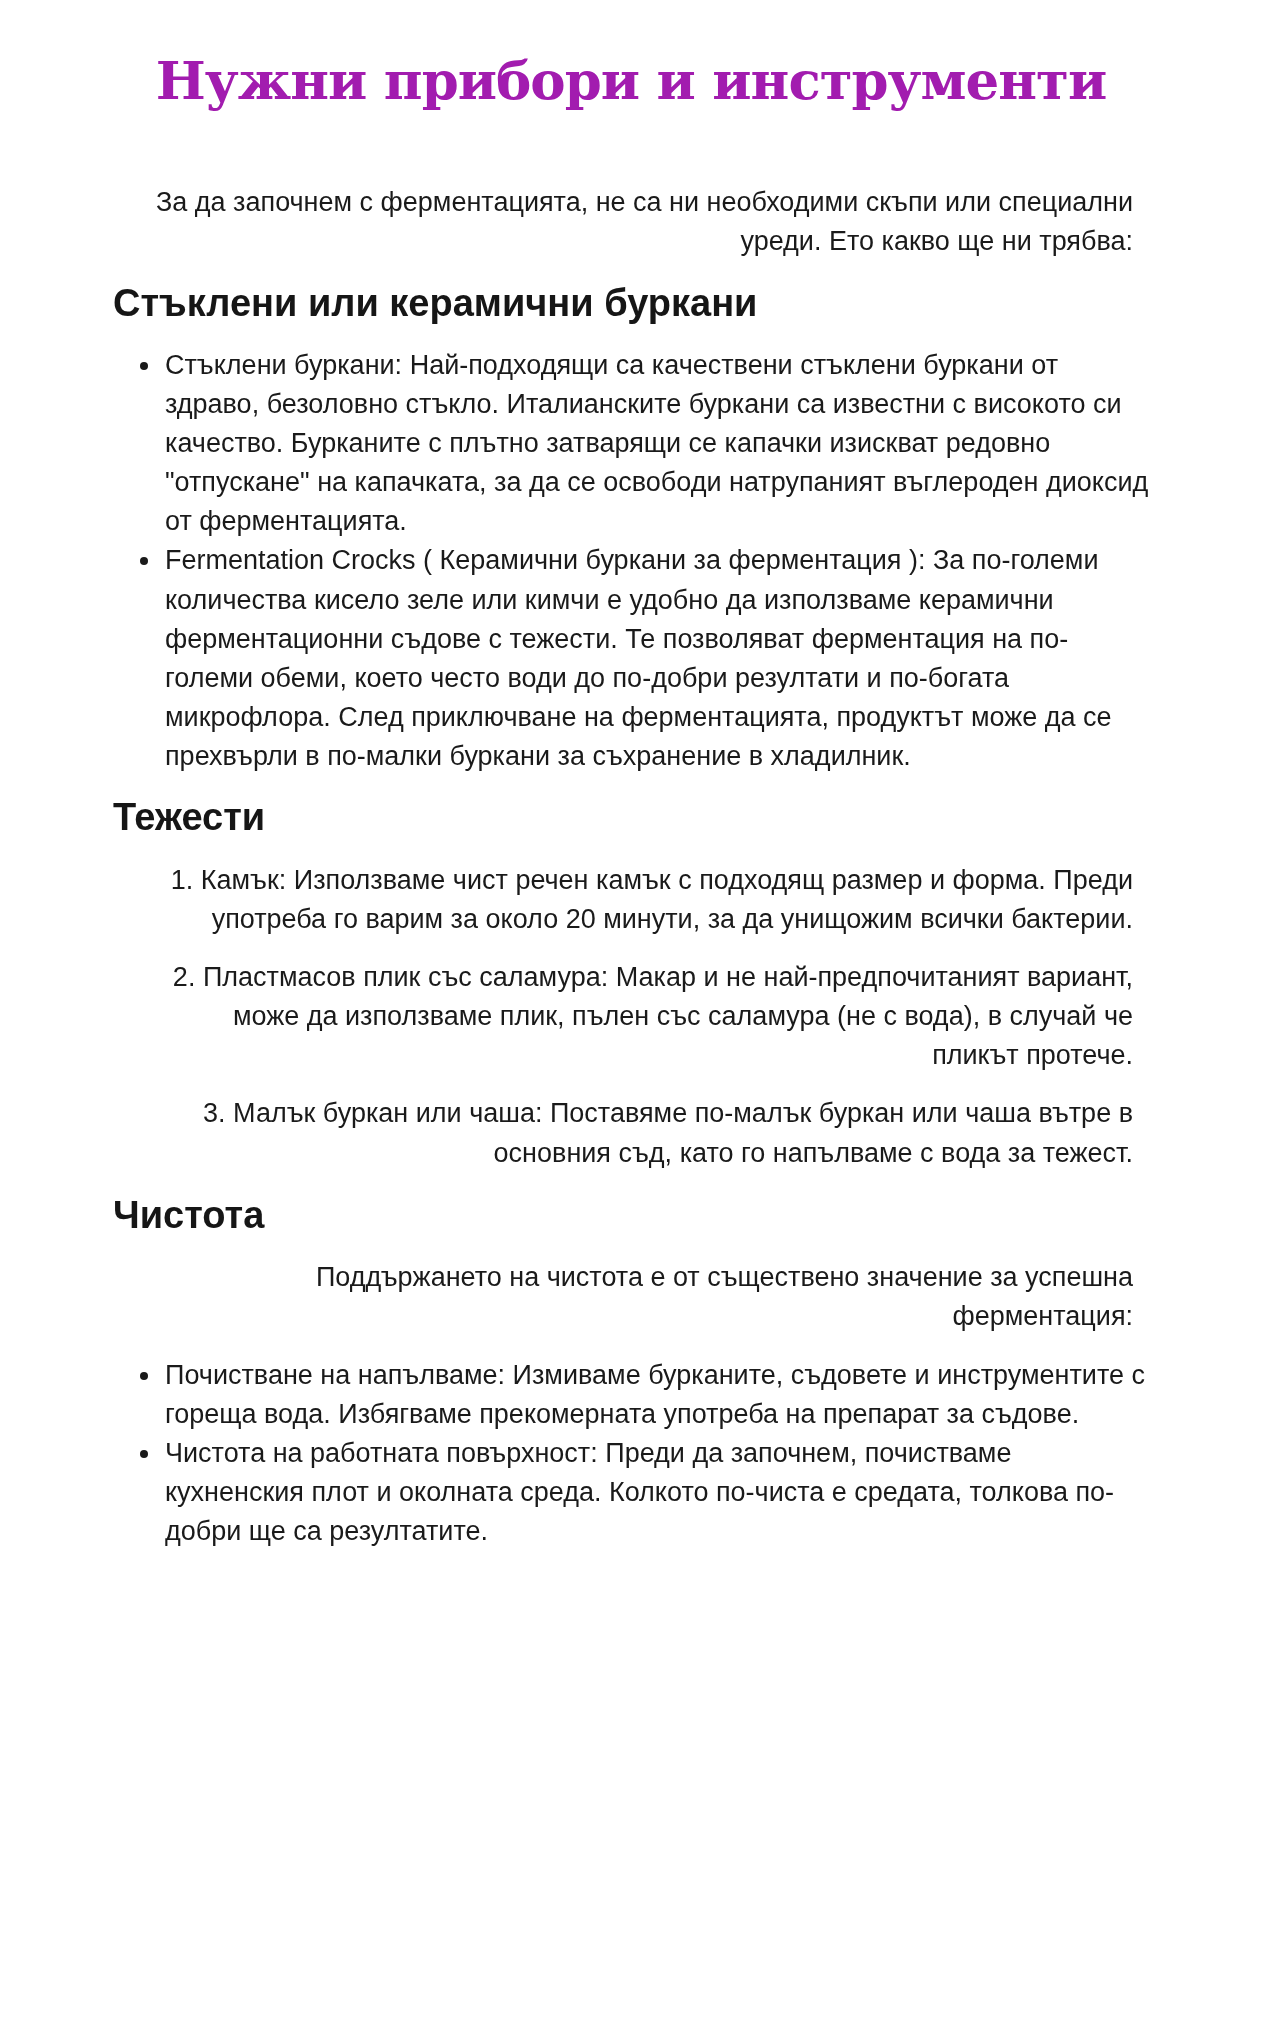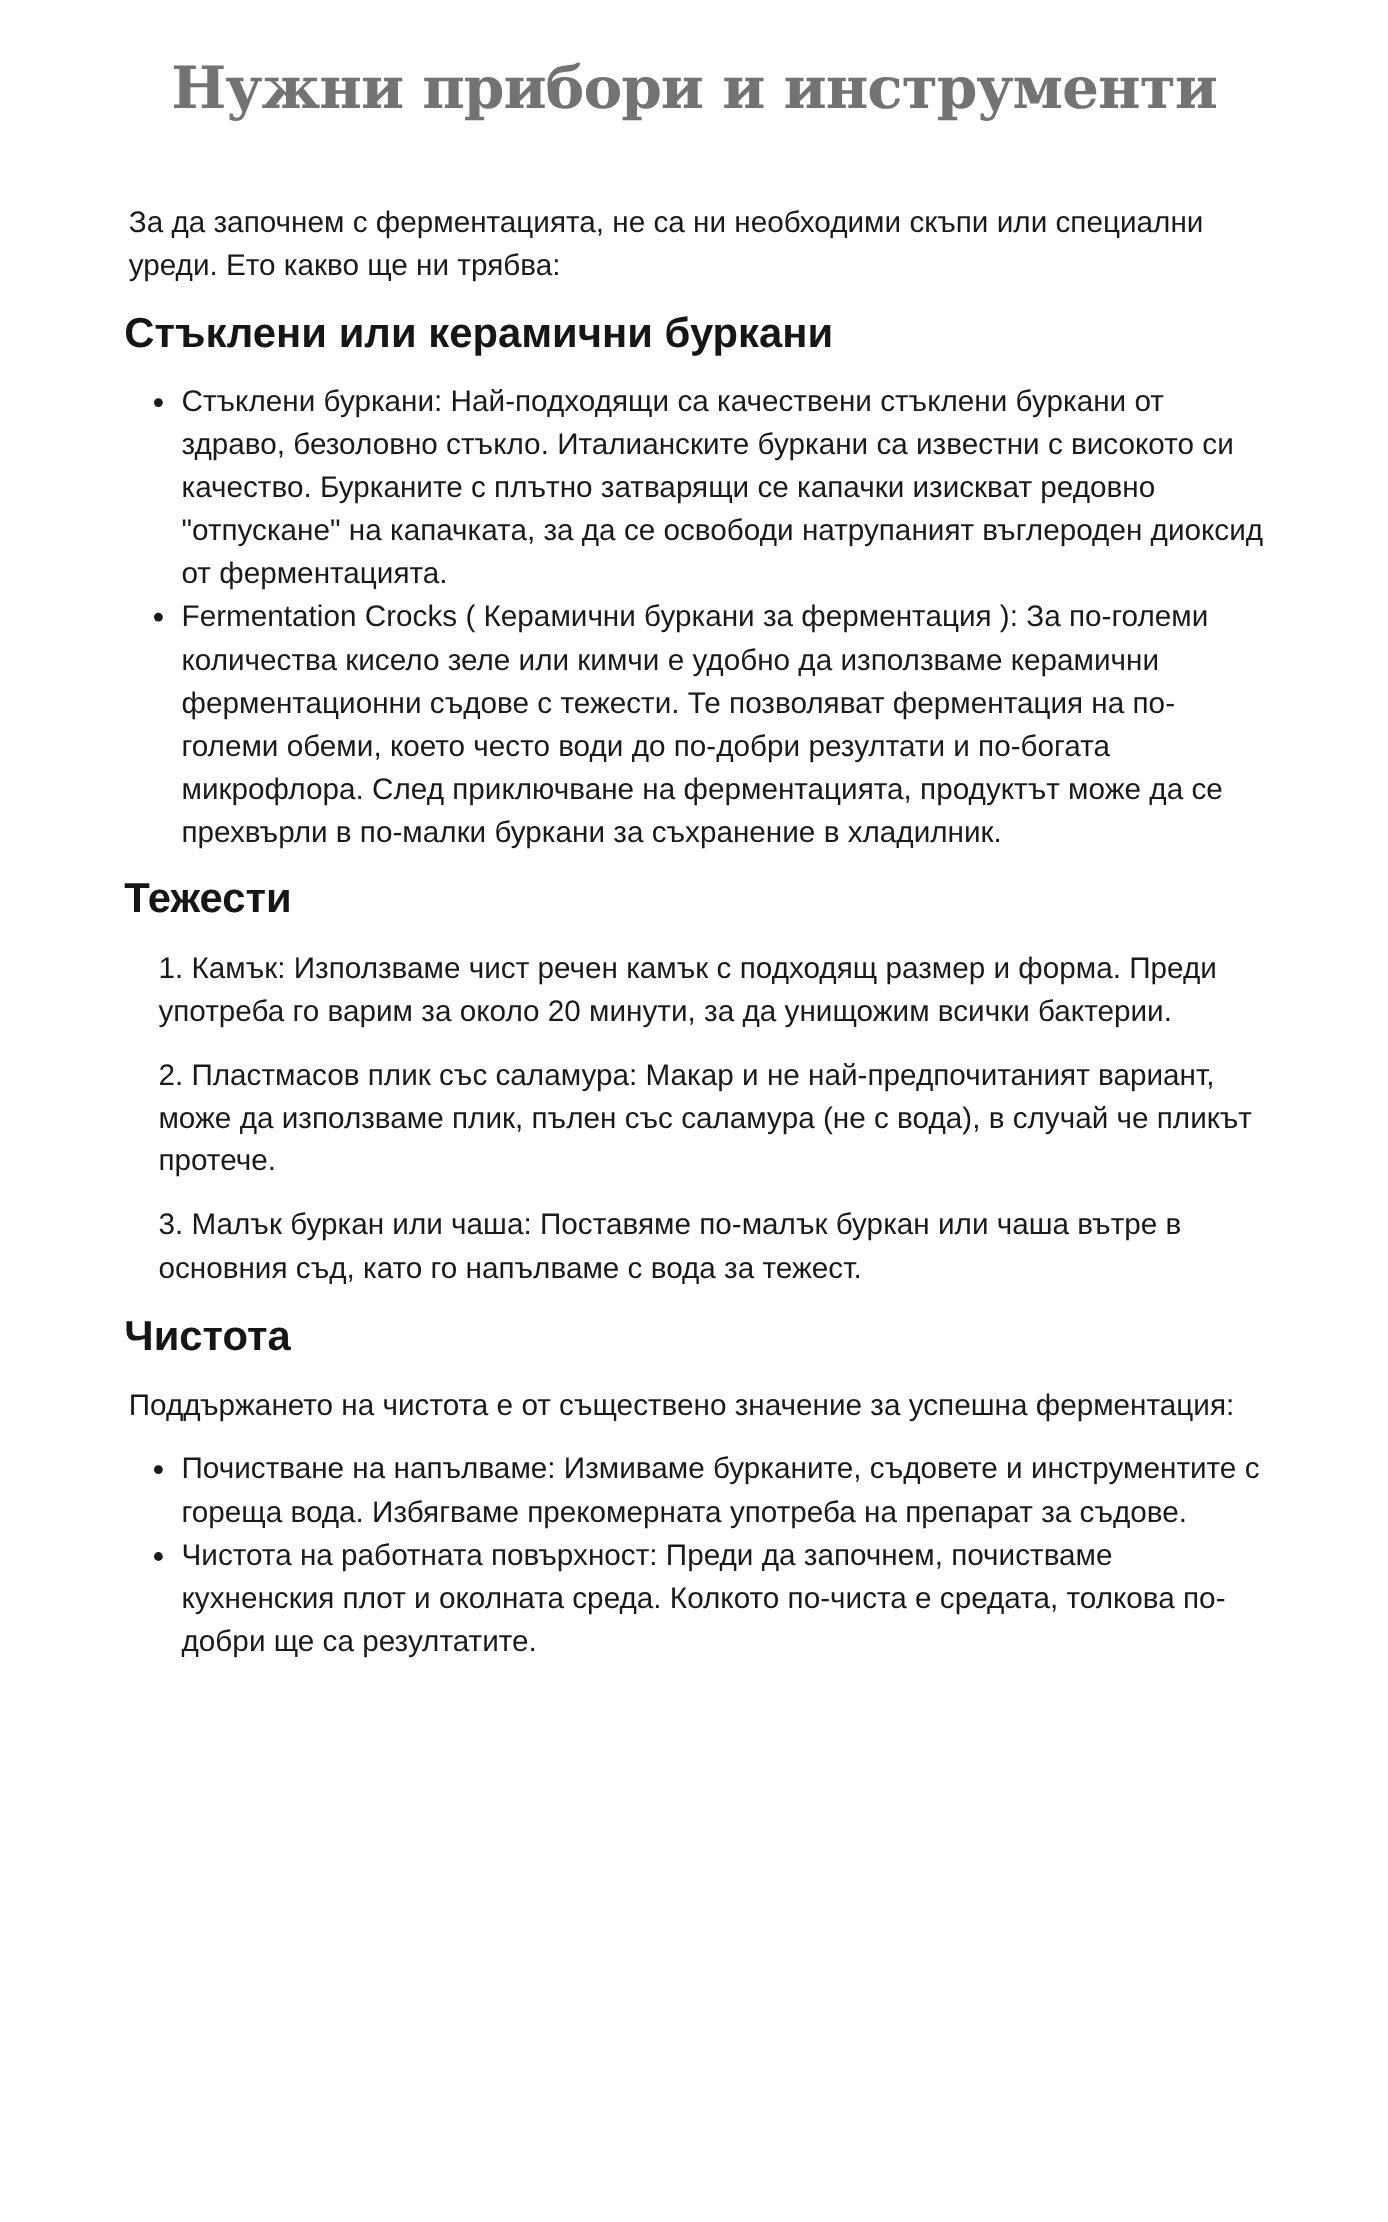--- a/index.html
+++ b/index.html
@@ -20,31 +20,31 @@
     padding: 50px 0 45px;
   }
   h1 {
     font-family: "DejaVu Serif", serif;
     font-weight: 700;
     font-size: 53px;
     line-height: 1.15;
     text-align: center;
     letter-spacing: -1px;
     margin: 0 0 72px;
-    color: #737373;
+    color: #a21caf;
   }
   h2 {
     font-family: "Liberation Sans", sans-serif;
     font-weight: 700;
     font-size: 38px;
     line-height: 1.25;
     margin: 18px 0 18px;
     color: #161616;
   }
-  p { margin: 19px 4px; }
+  p { margin: 19px 16px; text-align: right; }
   ul {
     margin: 12px 0 16px;
     padding-left: 50px;
     list-style: disc outside;
   }
   li { padding-left: 2px; margin: 0; }
   .num-item { padding-left: 27px; }
   strong { font-weight: 400; }
 </style>
 </head>

